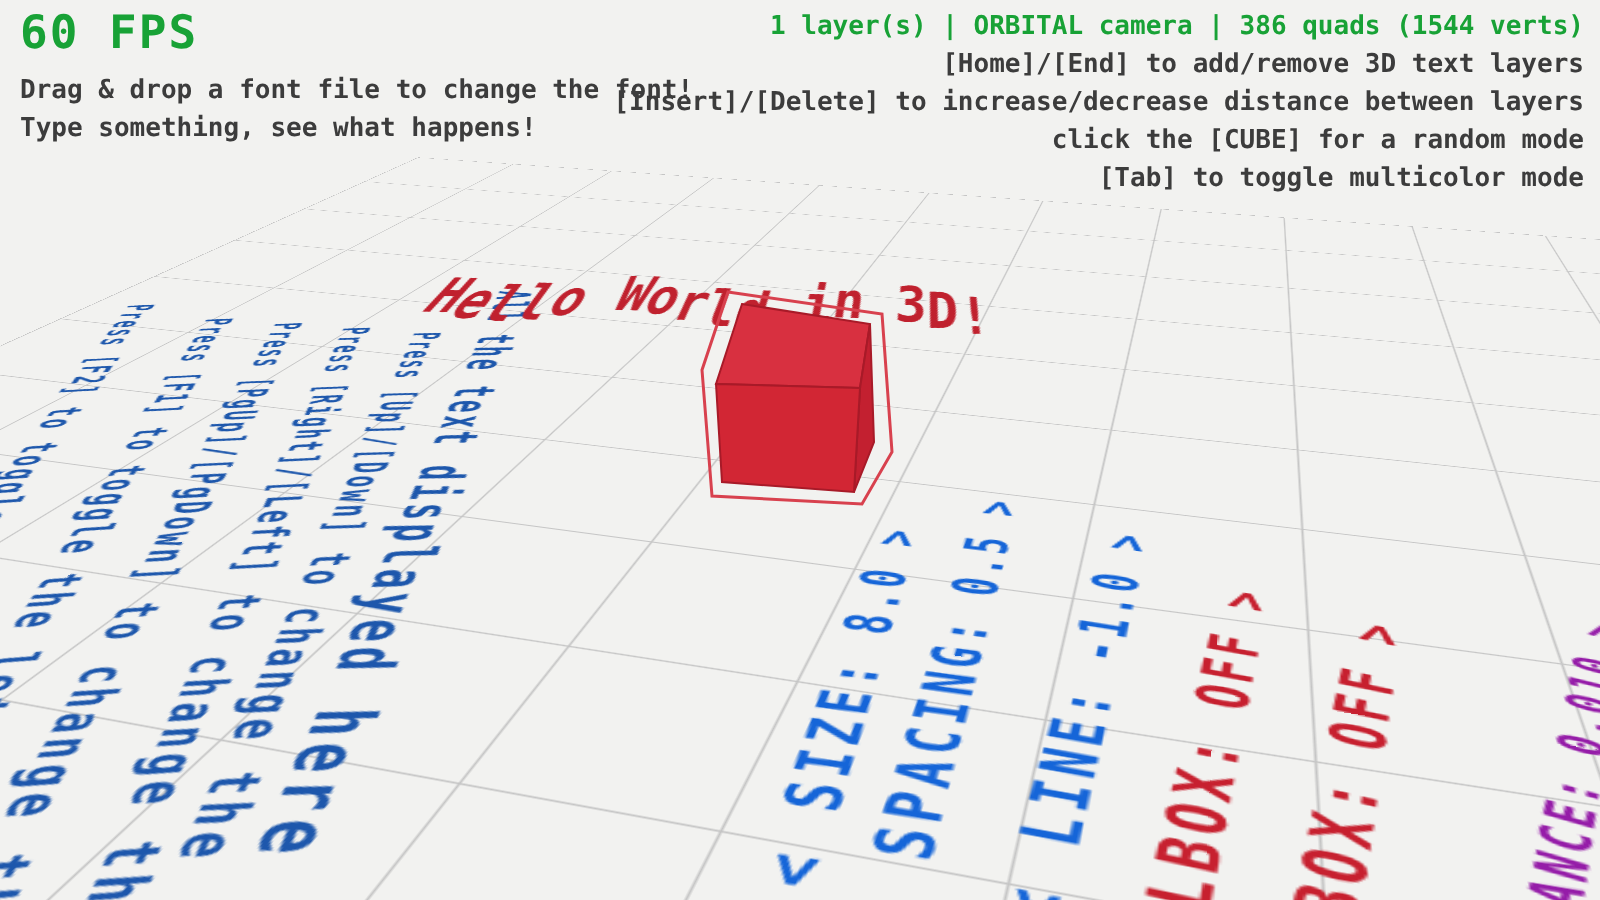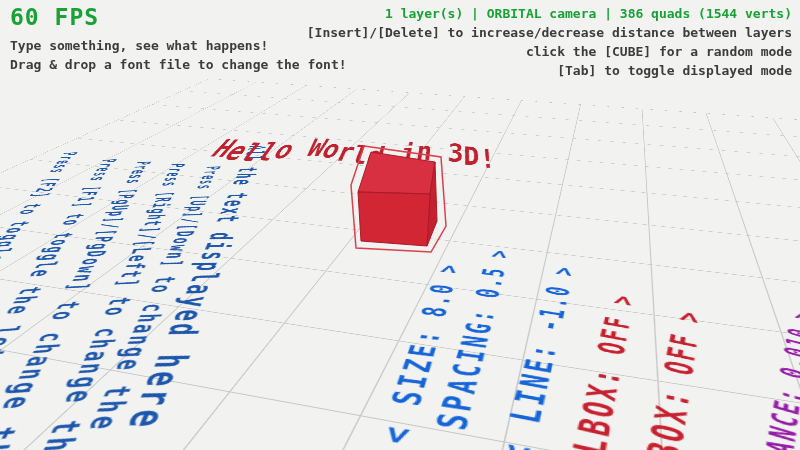--- a/index.html
+++ b/index.html
@@ -82,23 +82,24 @@
 
 <svg class="cube-svg" width="800" height="450" viewBox="0 0 800 450" style="pointer-events:auto">
   <polygon points="364,146 441,157 446,226 431,252 356,248 351,185" fill="none" stroke="#d8414e" stroke-width="1.5"></polygon>
   <polygon points="371,152 435,162 430,194 358,192" fill="#d83040" stroke="#a81a28" stroke-width="1"></polygon>
   <polygon points="435,162 437,221 427,246 430,194" fill="#c32030" stroke="#a81a28" stroke-width="1"></polygon>
   <polygon points="358,192 430,194 427,246 361,241" fill="#d22634" stroke="#a81a28" stroke-width="1"></polygon>
 </svg>
 
 <div class="hud hud-left">
   <div class="fps">60 FPS</div>
+  <div>Drag &amp; drop a font file to change the font!</div>
   <div>Type something, see what happens!</div>
-  <div>Drag &amp; drop a font file to change the font!</div>
   <div class="gap"></div>
 </div>
 
 <div class="hud hud-right">
   <div class="status">1 layer(s) | ORBITAL camera |  386 quads (1544 verts)</div>
+  <div>[Home]/[End] to add/remove 3D text layers</div>
   <div>[Insert]/[Delete] to increase/decrease distance between layers</div>
   <div>click the [CUBE] for a random mode</div>
-  <div>[Tab] to toggle displayed mode</div>
+  <div>[Tab] to toggle multicolor mode</div>
 </div>
 
 </body></html>

